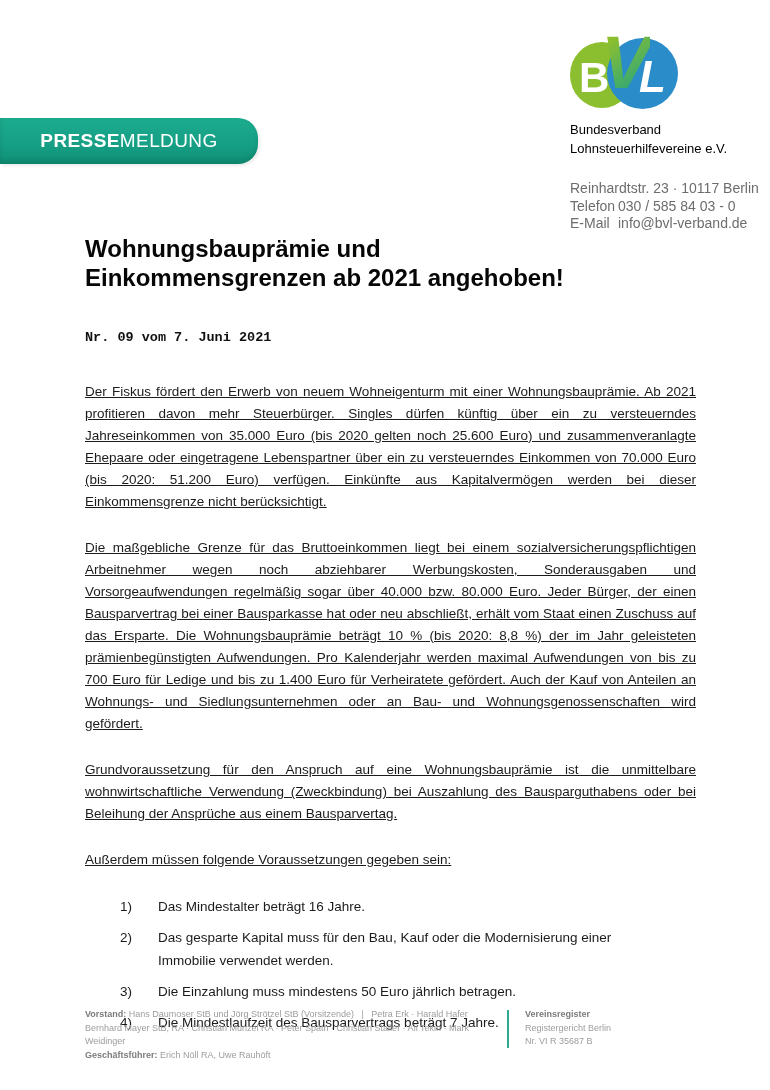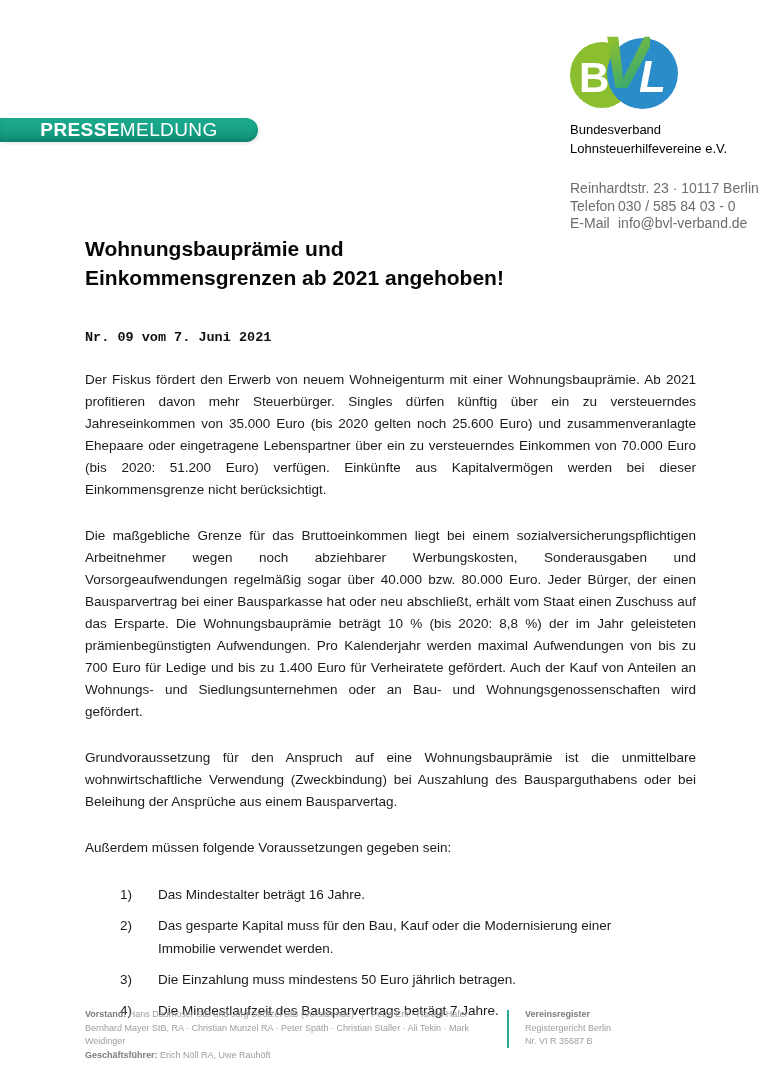--- a/index.html
+++ b/index.html
@@ -8,21 +8,21 @@
     width:770px;height:1090px;
     margin:0 auto;
     background:#ffffff;
     font-family:"Liberation Sans", sans-serif;
     overflow:hidden;
   }
 
   
   .banner{
     position:absolute;left:0;top:118px;
-    width:258px;height:24px;
+    width:258px;height:46px;
     background:linear-gradient(180deg,#1cab8e 0%,#16a085 55%,#0f english8f76 100%);
     background:linear-gradient(180deg,#1cab8e 0%,#16a085 55%,#0f8f76 100%);
     border-radius:0 20px 20px 0;
     display:flex;align-items:center;justify-content:center;
     box-shadow:inset 0 -3px 5px rgba(0,0,0,.10), 2px 2px 3px rgba(0,0,0,.08);
   }
   .banner .txt{color:#ffffff;font-size:19px;letter-spacing:.4px;white-space:nowrap;}
   .banner .txt b{font-weight:700;}
   .banner .txt span{font-weight:400;}
 
@@ -49,23 +49,23 @@
   
   .contact{
     position:absolute;left:570px;top:180px;
     font-size:14px;line-height:17.5px;color:#6d6d6d;
   }
   .contact .row{display:flex;}
   .contact .lbl{width:48px;flex:0 0 48px;}
 
   
   .article{position:absolute;left:85px;top:234px;width:611px;color:#1b1b1b;}
-  .title{font-size:21px;line-height:29px;font-weight:700;color:#060606;}
+  .title{font-size:24px;line-height:29px;font-weight:700;color:#060606;}
   .dateline{margin-top:38px;font-size:13.5px;font-weight:700;color:#111;font-family:Liberation Mono, monospace;}
-  .paras{margin-top:24px;}
+  .paras{margin-top:36px;text-decoration:underline;}
   .paras p{
     margin:0 0 24px 0;
     font-size:13.5px;line-height:22px;
     text-align:justify;
   }
   .paras p.no-just{text-align:left;}
   .list{margin-top:22px;}
   .list .item{display:flex;font-size:13.5px;line-height:23px;margin-bottom:8px;}
   .list .num{flex:0 0 38px;padding-left:35px;box-sizing:content-box;}
   .list .txt{flex:1;max-width:500px;}

